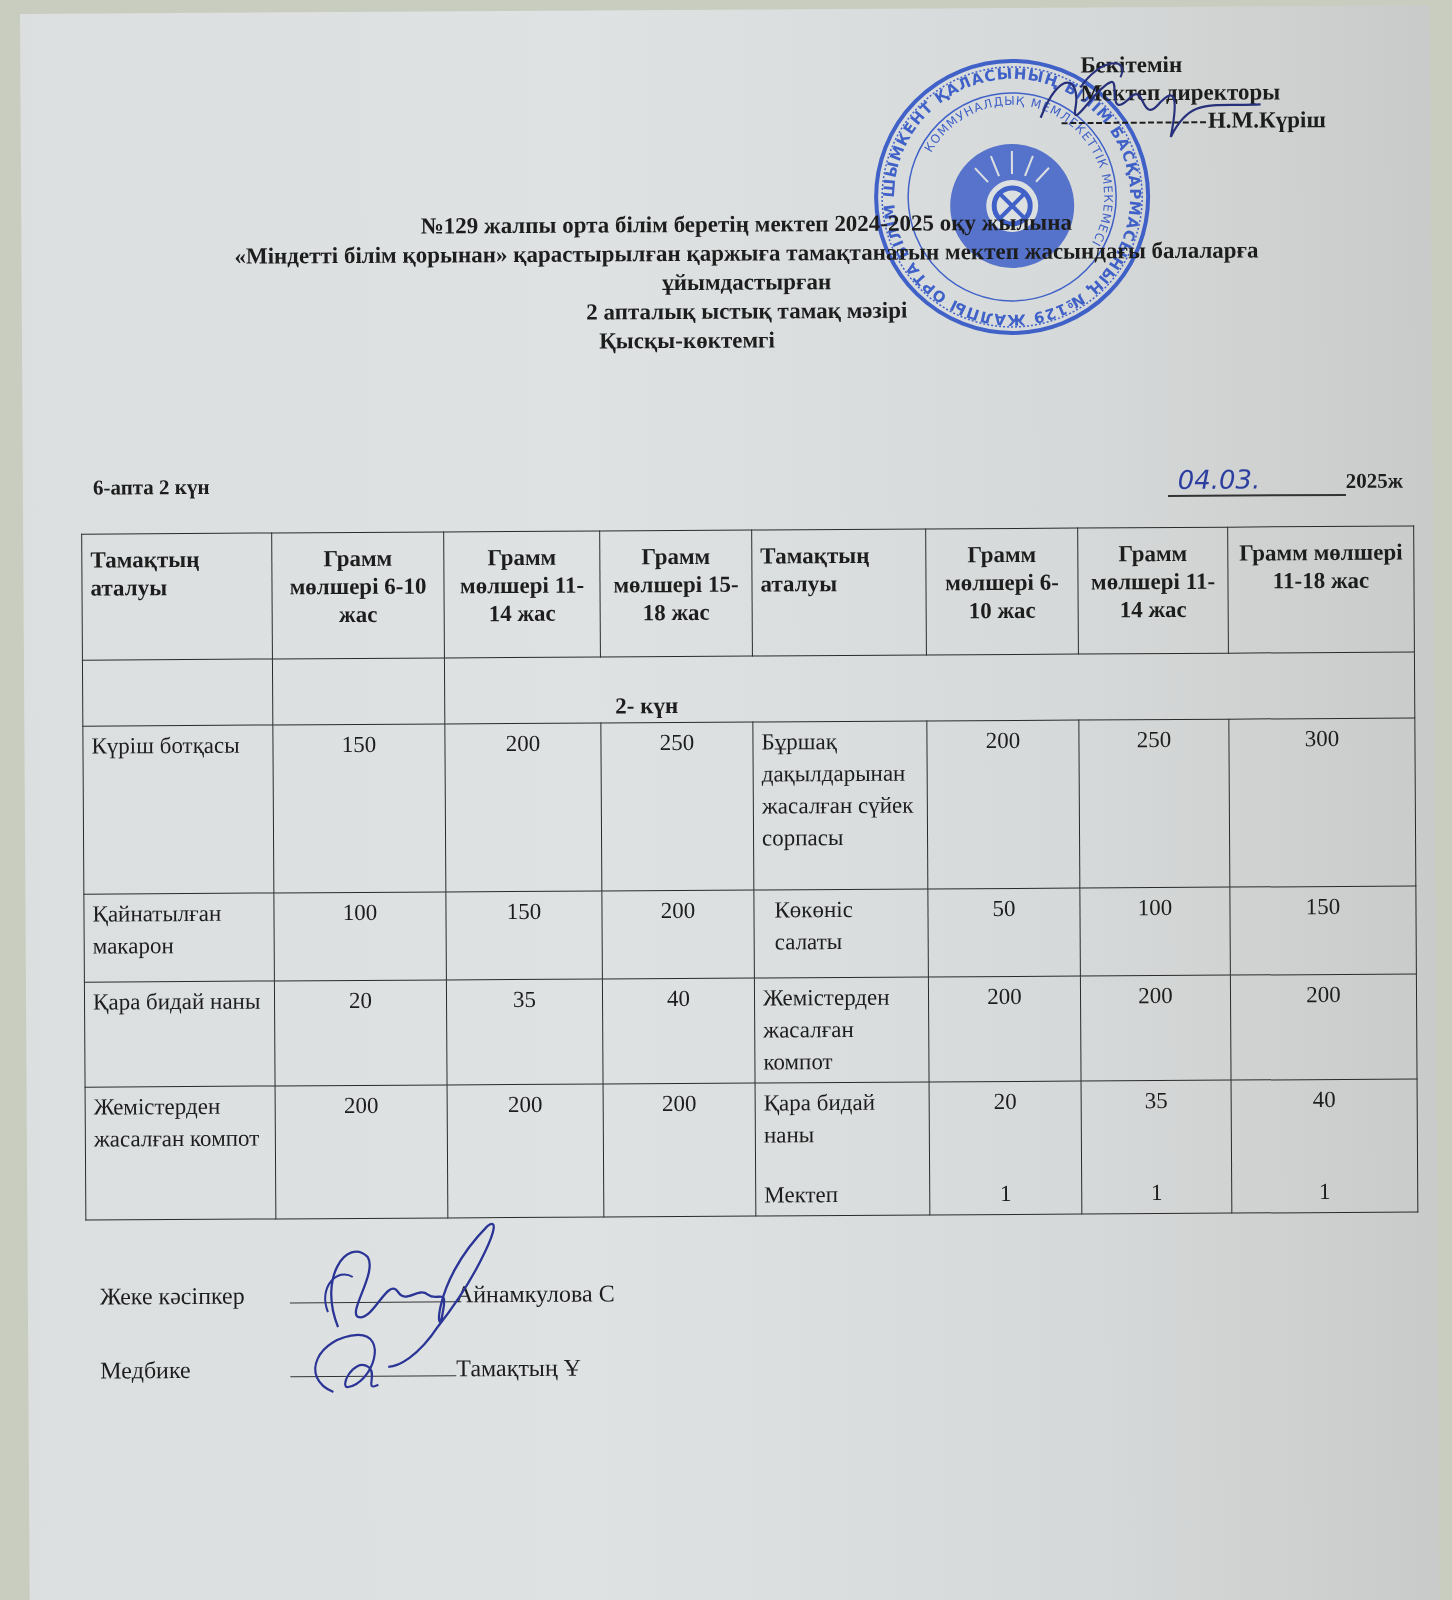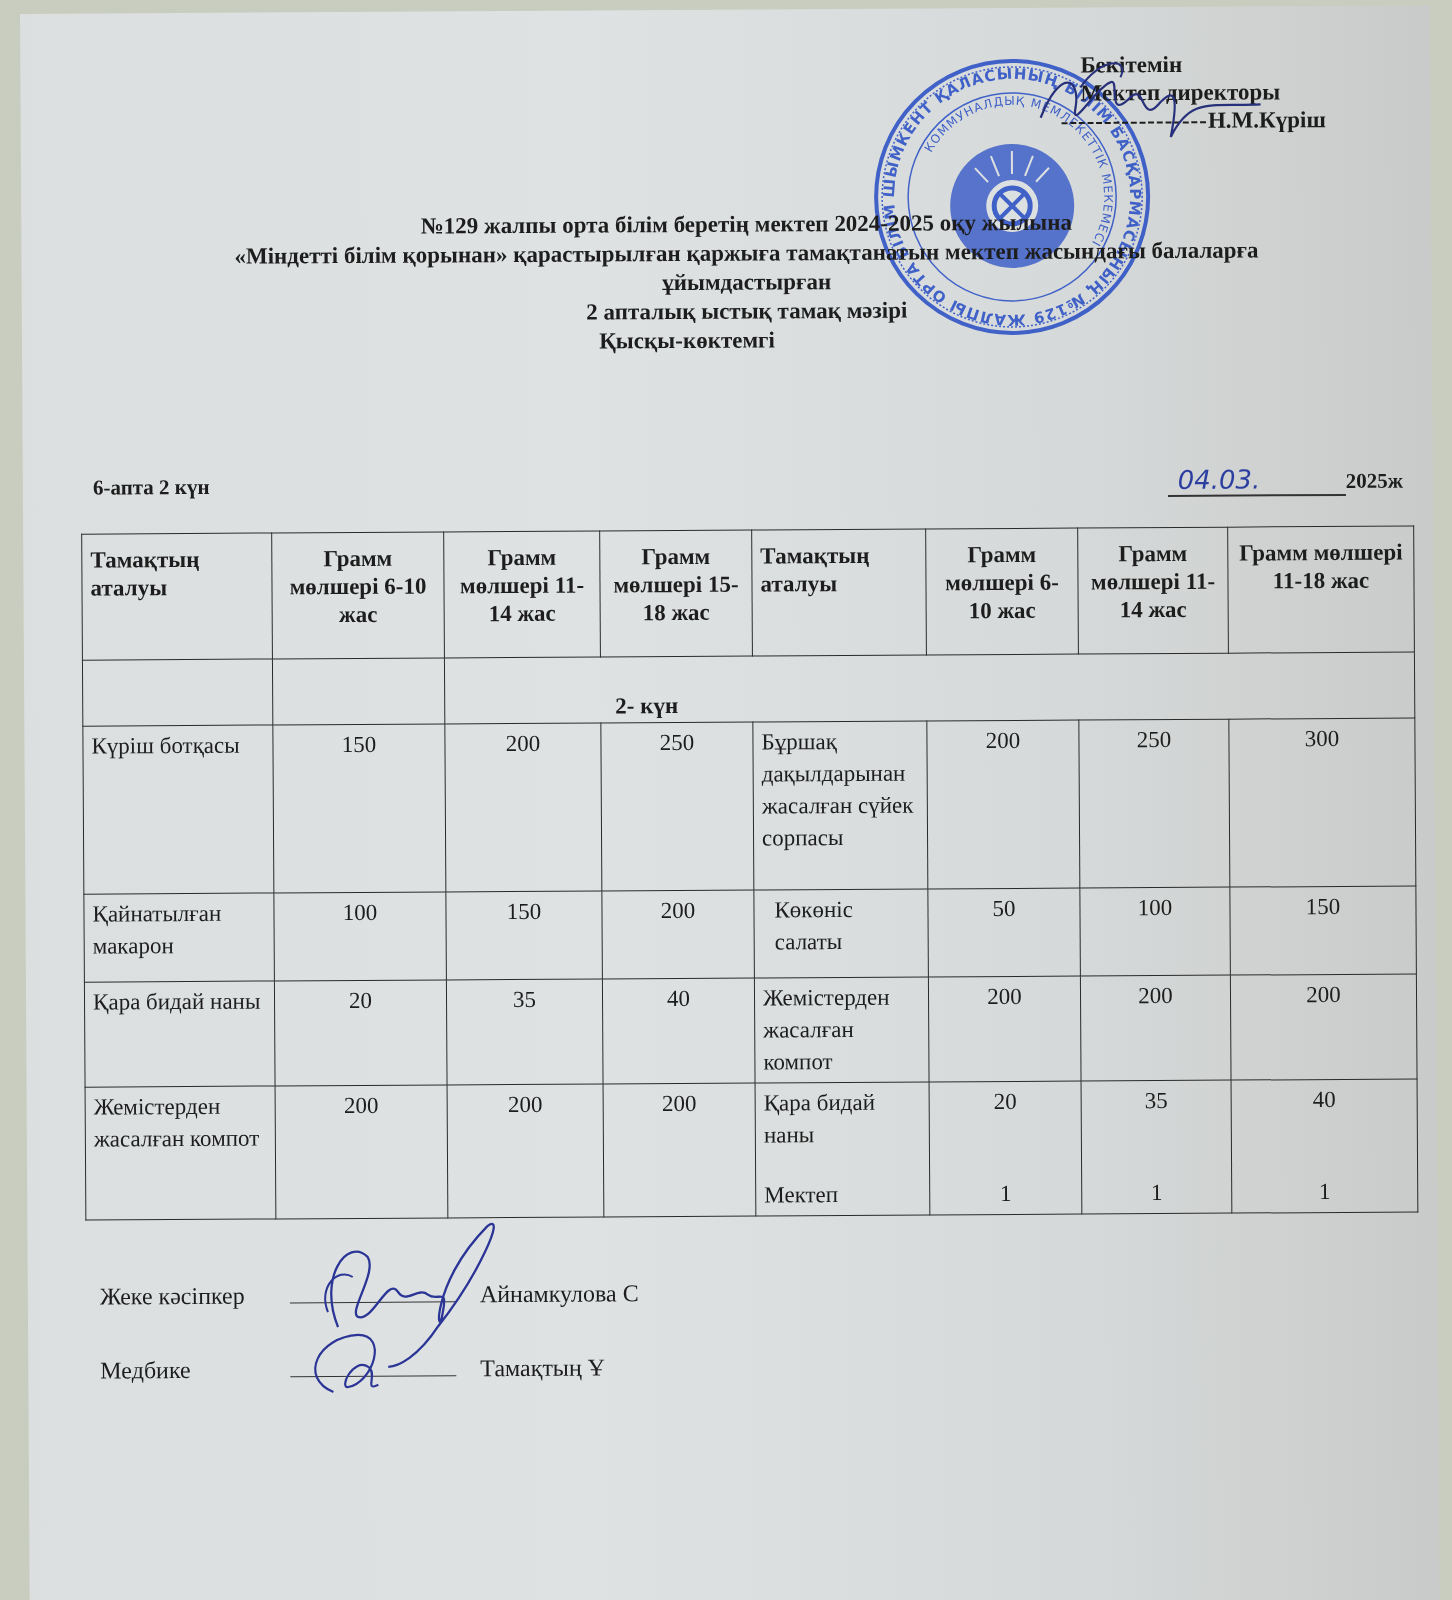--- a/index.html
+++ b/index.html
@@ -64,21 +64,21 @@
     tr.r3 { height: 104px; }
     tr.r4 { height: 132px; }
     .stacked { display: flex; flex-direction: column; justify-content: space-between; height: 124px; }
 
     .sigs {
       position: absolute; left: 72px; top: 1218px; font-size: 24px; line-height: 30px;
     }
     .sig-row { position: relative; height: 74px; white-space: nowrap; }
     .sig-row .role { display: inline-block; width: 190px; }
     .sig-row .line { display: inline-block; width: 166px; border-bottom: 1.5px solid #333; height: 24px; vertical-align: baseline; }
-    .sig-row .person { display: inline-block; margin-left: 24px; }
+    .sig-row .person { display: inline-block; }
 
     .stamp { position: absolute; left: 850px; top: 48px; width: 282px; height: 282px; opacity: 0.82; }
     .scribble { position: absolute; pointer-events: none; }
   </style>
 </head>
 <body>
 
 <div class="paper">
 
   <svg class="stamp" viewBox="0 0 282 282">

